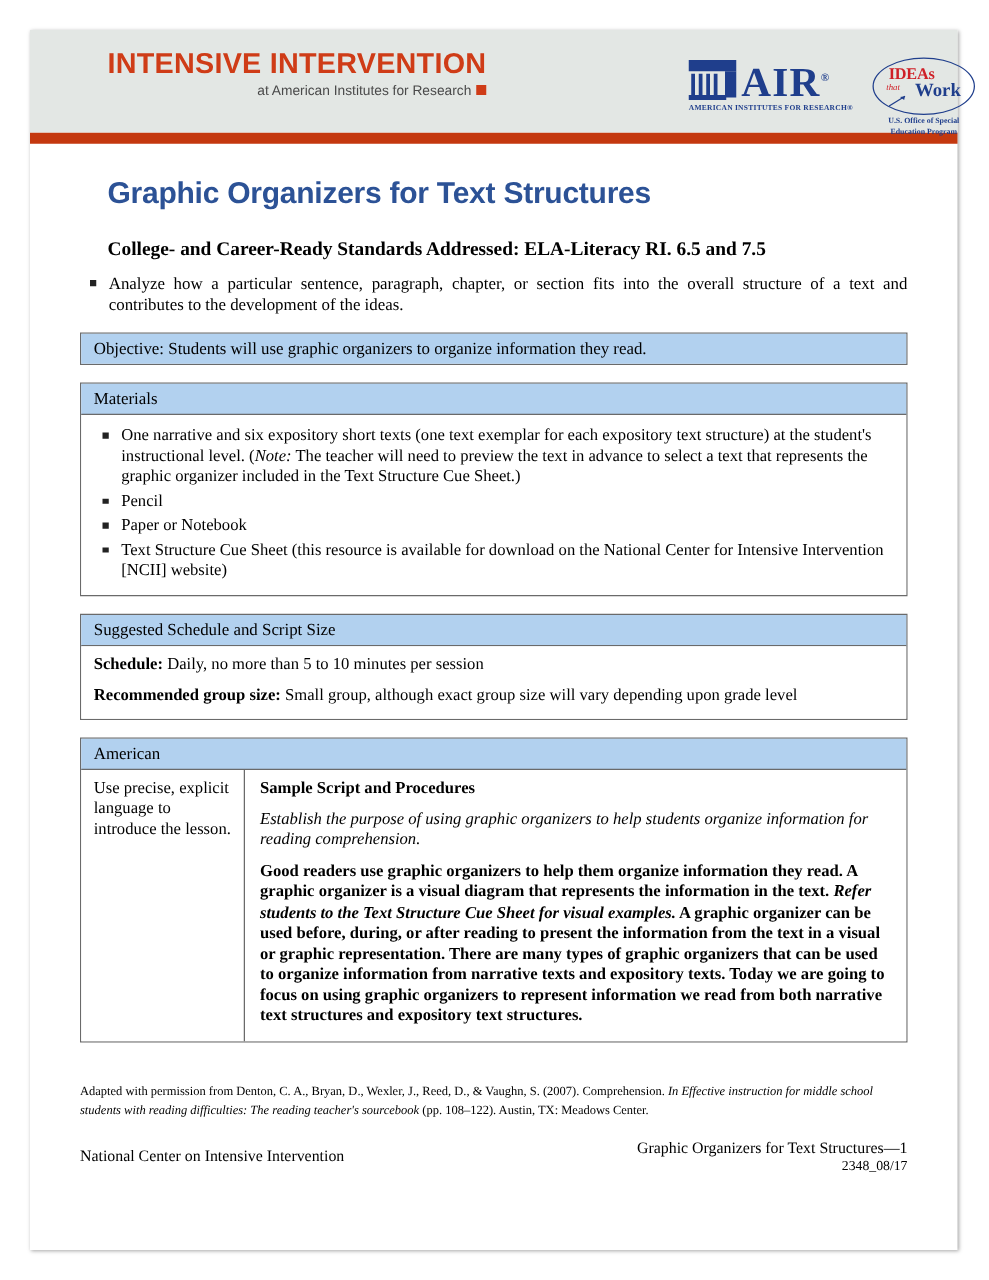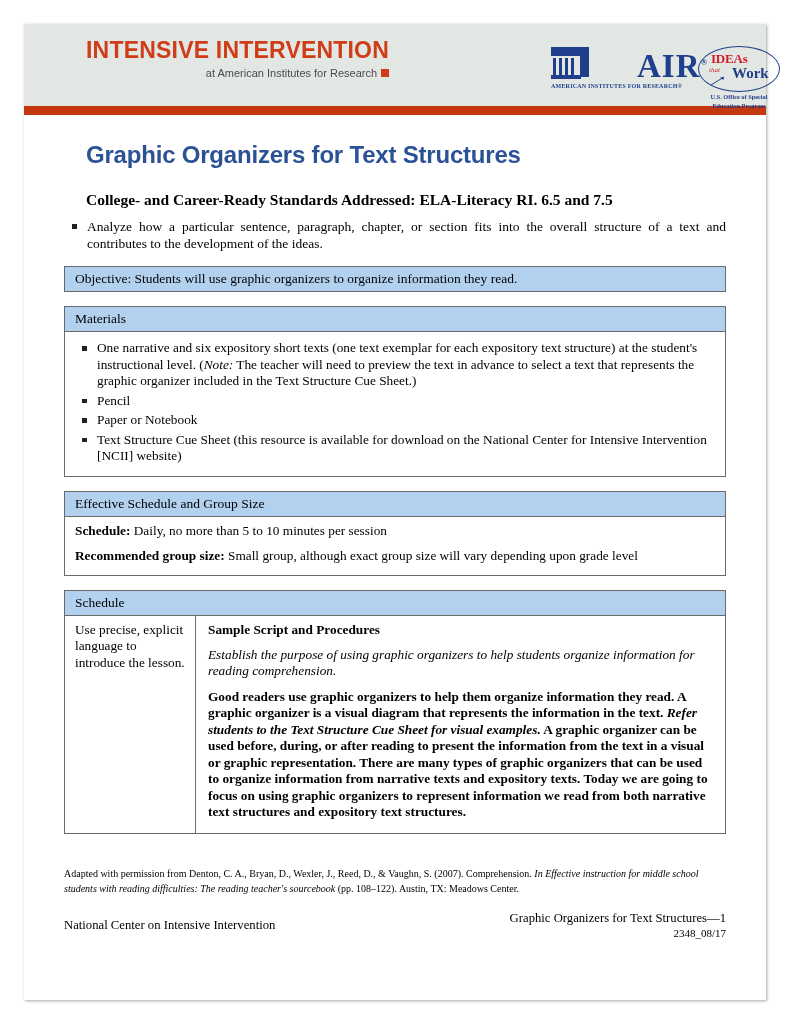--- a/index.html
+++ b/index.html
@@ -68,21 +68,21 @@
     margin-left: 4px;
     vertical-align: 0px;
   }
 
   .air-logo {
     position: absolute;
     left: 527px;
     top: 22px;
     width: 118px;
   }
-  .air-row { display: flex; align-items: center; gap: 44px; }
+  .air-row { display: flex; align-items: center; }
   .air-mark {
     width: 38px; height: 34px;
     position: relative;
     flex: 0 0 auto;
   }
   .air-mark .roof {
     position: absolute; left: 0; top: 0;
     width: 38px; height: 9px;
     background: #1f3e8c;
   }
@@ -390,29 +390,29 @@
             to select a text that represents the graphic organizer included in the Text Structure
             Cue Sheet.)</li>
           <li>Pencil</li>
           <li>Paper or Notebook</li>
           <li>Text Structure Cue Sheet (this resource is available for download on the National Center for Intensive Intervention [NCII] website)</li>
         </ul>
       </div>
     </div>
 
     <div class="box">
-      <div class="bar">Effective Schedule and Group Size</div>
+      <div class="bar">Suggested Schedule and Script Size</div>
       <div class="box-body">
         <p class="p"><b>Schedule:</b><span> Daily, no more than 5 to 10 minutes per session</span></p>
         <p class="p"><b>Recommended group size:</b><span> Small group, although exact group size will vary depending upon grade level</span></p>
       </div>
     </div>
 
     <div class="box">
-      <div class="bar">Schedule</div>
+      <div class="bar">American</div>
       <div class="act-table">
 
         <div class="act-left">
           <div class="act-left-text">Use precise, explicit language to introduce the lesson.</div>
         </div>
 
         <div class="act-right">
           <div class="act-head">Sample Script and Procedures</div>
           <div class="script-italic">Establish the purpose of using graphic organizers to help students organize information for reading comprehension.</div>
           <div class="script-bold"><span>Good readers use graphic organizers to help them organize information they read. A graphic organizer is a visual diagram that represents the information in the text. </span><i>Refer students to the Text Structure Cue Sheet for visual examples.</i><span> A graphic organizer can be used before, during, or after reading to present the information from the text in a visual or graphic representation. There are many types of graphic organizers that can be used to organize information from narrative texts and expository texts. Today we are going to focus on using graphic organizers to represent information we read from both narrative text structures and expository text structures.</span></div>

